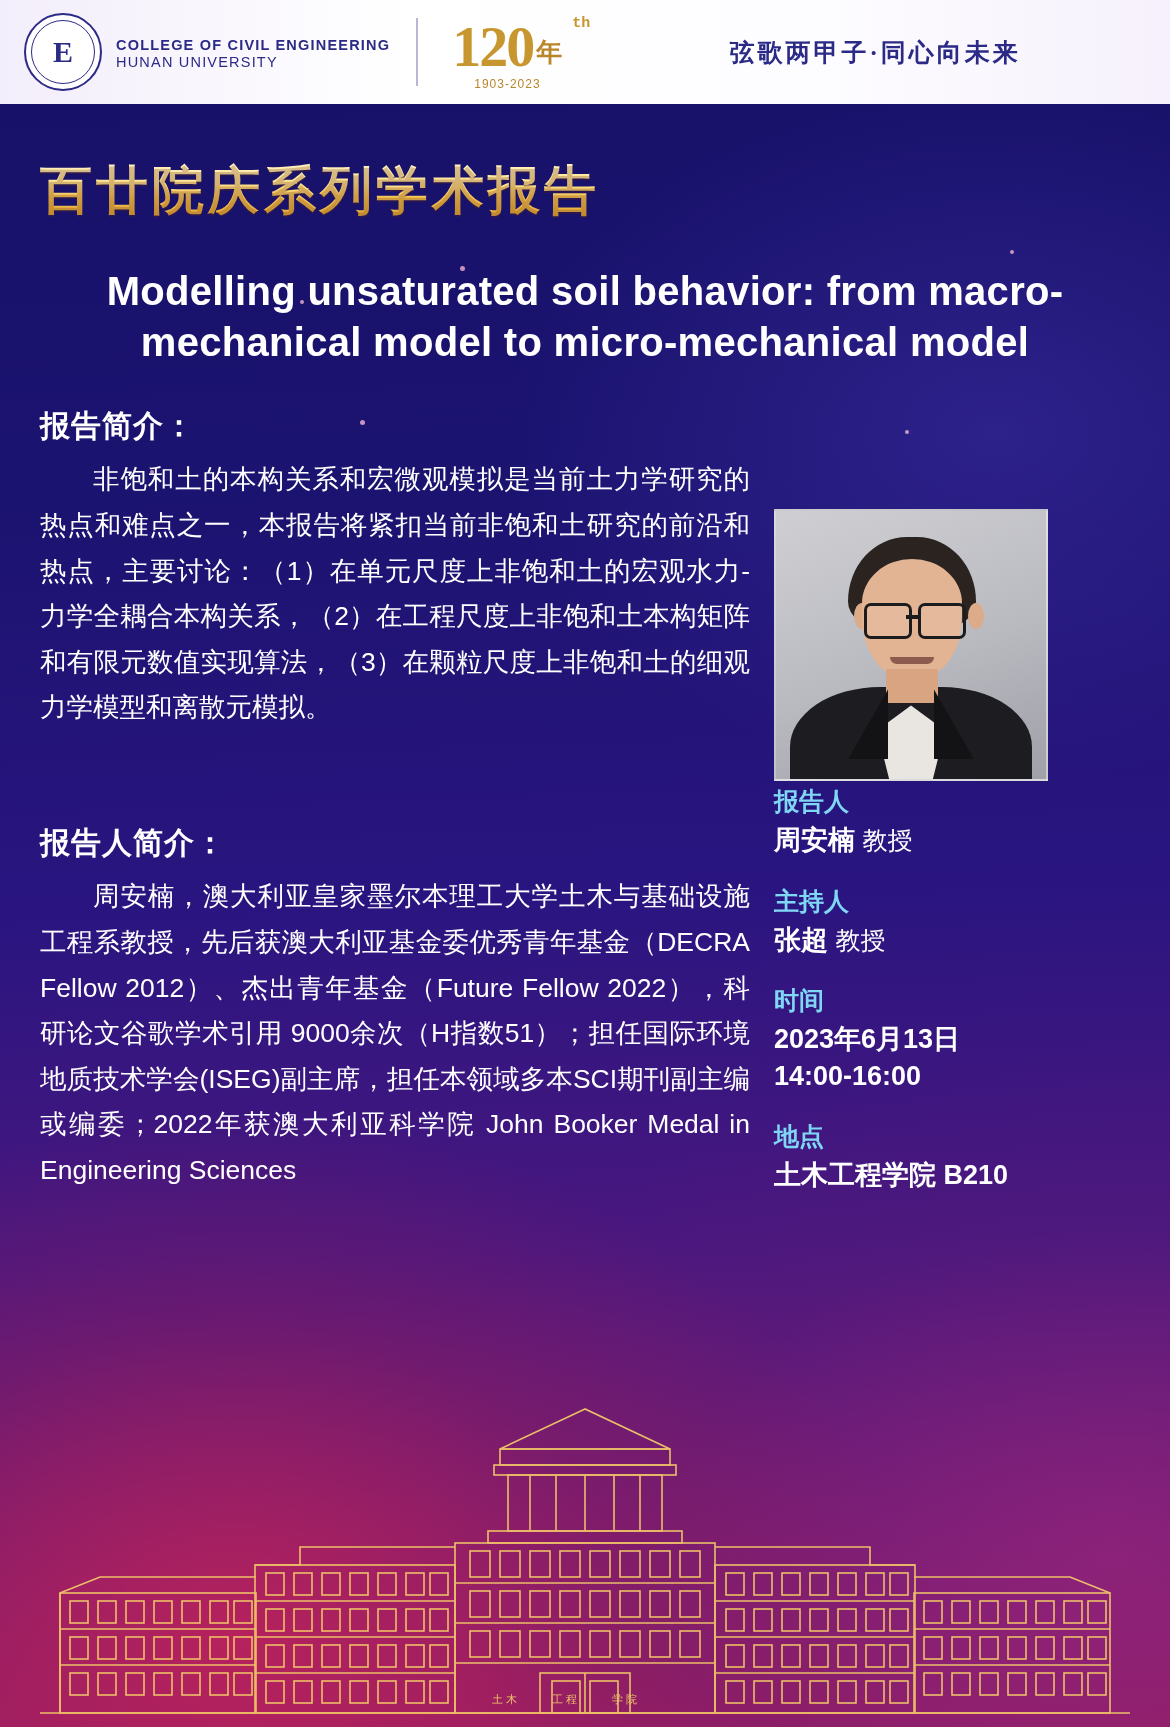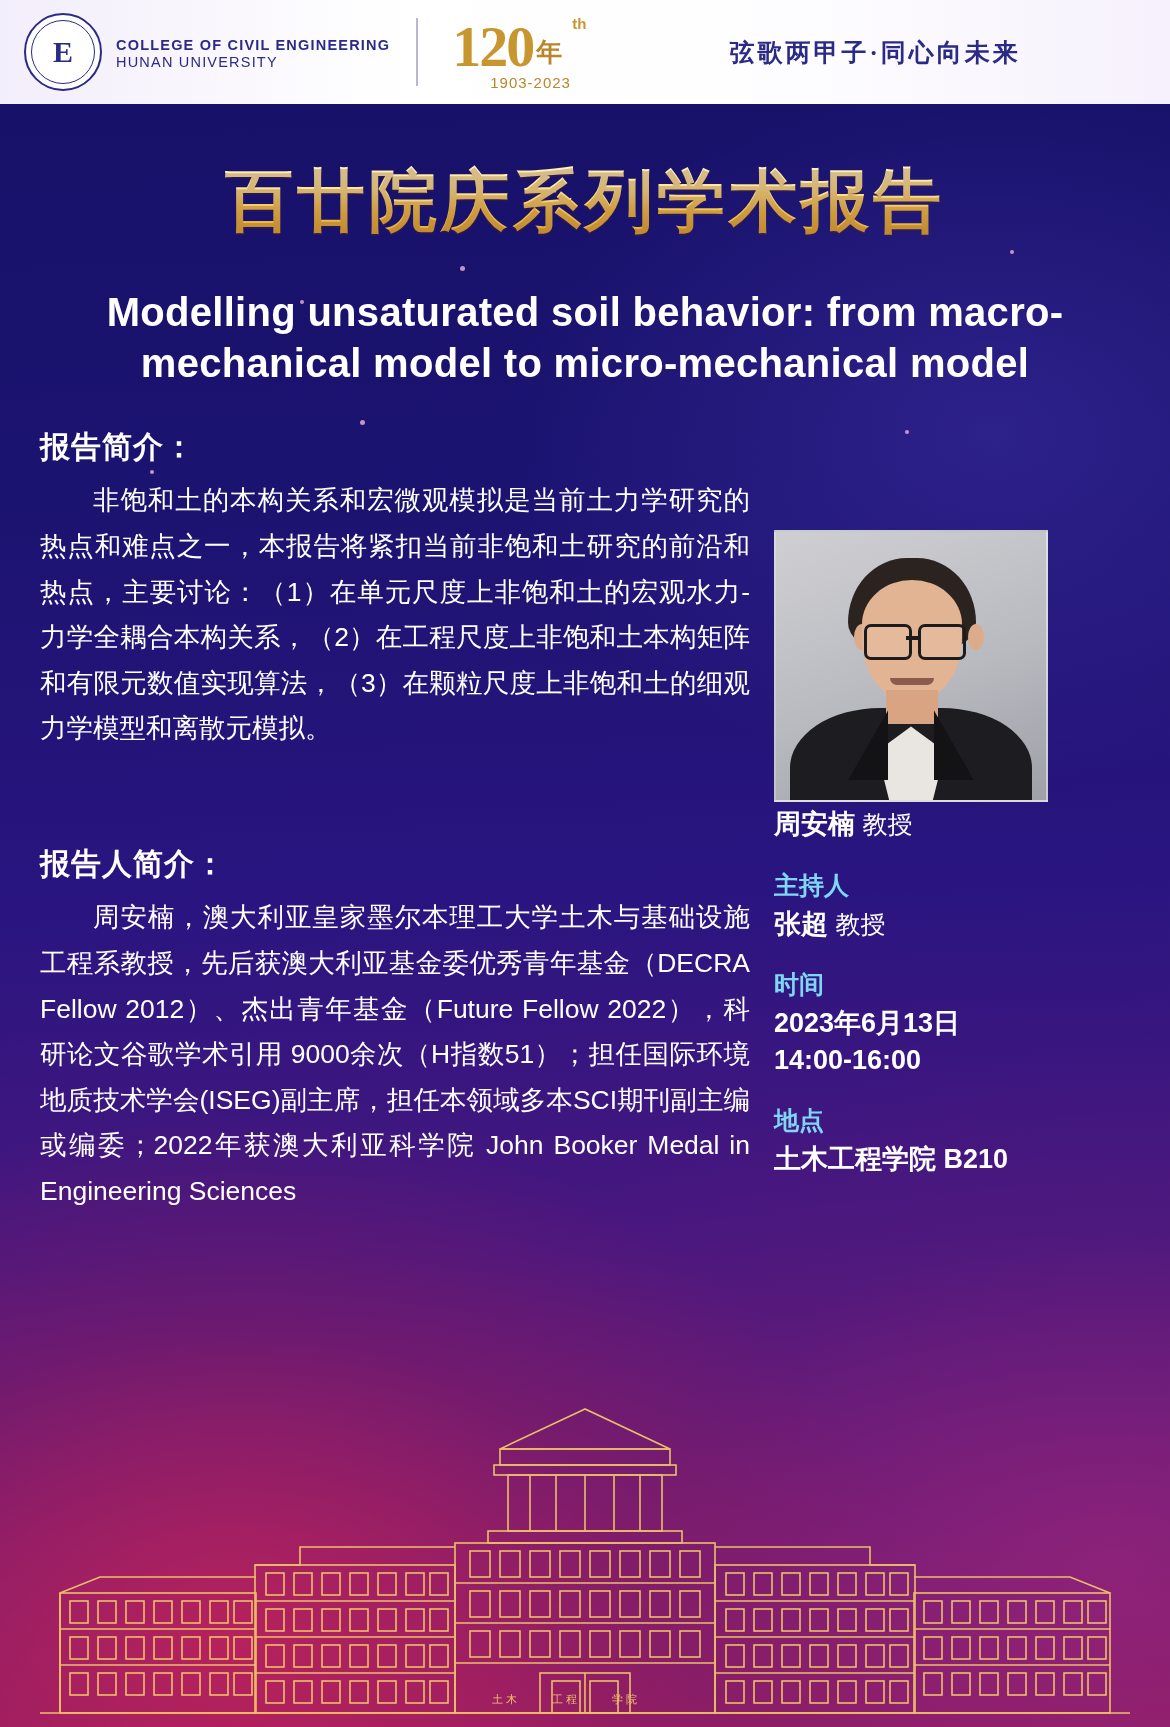--- a/index.html
+++ b/index.html
@@ -108,56 +108,57 @@
     color: #c8962f;
     letter-spacing: -2px;
   }
   .anniv-th {
     position: absolute;
     left: 128px;
     top: 6px;
     font-size: 15px;
     color: #c8962f;
     font-weight: bold;
+    font-family: Liberation Mono, monospace;
   }
   .anniv-cn {
     position: absolute;
     left: 92px;
     top: 26px;
     font-size: 26px;
     font-weight: bold;
     color: #b9862a;
   }
   .anniv-years {
     position: absolute;
-    left: 46px;
+    left: 30px;
     bottom: 4px;
-    font-size: 15px;
+    font-size: 12px;
     color: #b9862a;
     letter-spacing: 1px;
   }
   .slogan {
     flex: 1;
     text-align: center;
     font-family: "Liberation Serif", serif;
     font-size: 25px;
     font-weight: bold;
     color: #2b2a86;
     letter-spacing: 3px;
     padding-right: 20px;
   }
   
   .content {
     position: relative;
     padding: 0 40px;
   }
   .main-title {
-    text-align: center;
+    text-align: left;
     margin-top: 52px;
-    font-size: 68px;
+    font-size: 52px;
     font-weight: bold;
     letter-spacing: 4px;
     background: linear-gradient(180deg, #fff6d0 0%, #ffe493 38%, #f6c453 60%, #d89b2c 100%);
     -webkit-background-clip: text;
     background-clip: text;
     color: transparent;
     -webkit-text-fill-color: transparent;
     font-family: "Liberation Sans", sans-serif;
     text-shadow: 0 2px 0 rgba(90, 40, 10, 0.25);
   }
@@ -397,20 +398,21 @@
     </div>
 
     <div class="two-col" style="margin-top:4px;">
       <div class="col-left">
         <div class="section-label">报告人简介：</div>
         <div class="para">周安楠，澳大利亚皇家墨尔本理工大学土木与基础设施工程系教授，先后获澳大利亚基金委优秀青年基金（DECRA Fellow 2012）、杰出青年基金（Future Fellow 2022），科研论文谷歌学术引用 9000余次（H指数51）；担任国际环境地质技术学会(ISEG)副主席，担任本领域多本SCI期刊副主编或编委；2022年获澳大利亚科学院 John Booker Medal in Engineering Sciences</div>
       </div>
 
       <div class="col-right" style="padding-top:0;">
         <div class="info-block">
+          <div class="info-label">报告人</div>
           <div class="info-value">
             <span>周安楠</span>
             <span class="role">教授</span>
           </div>
         </div>
 
         <div class="info-block">
           <div class="info-label">主持人</div>
           <div class="info-value">
             <span>张超</span>

